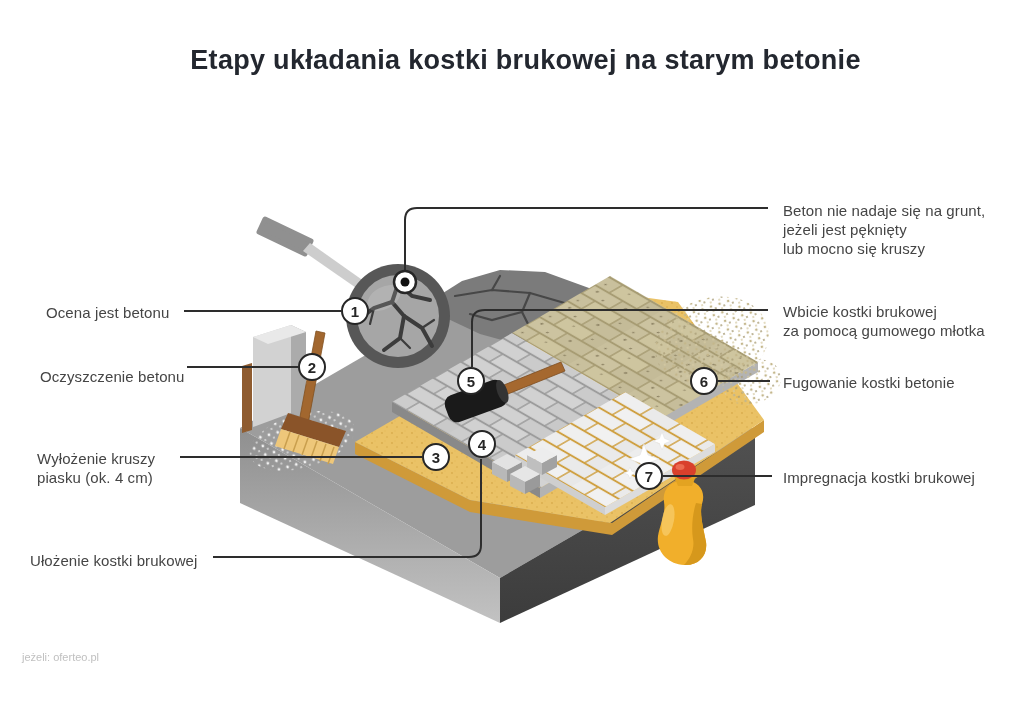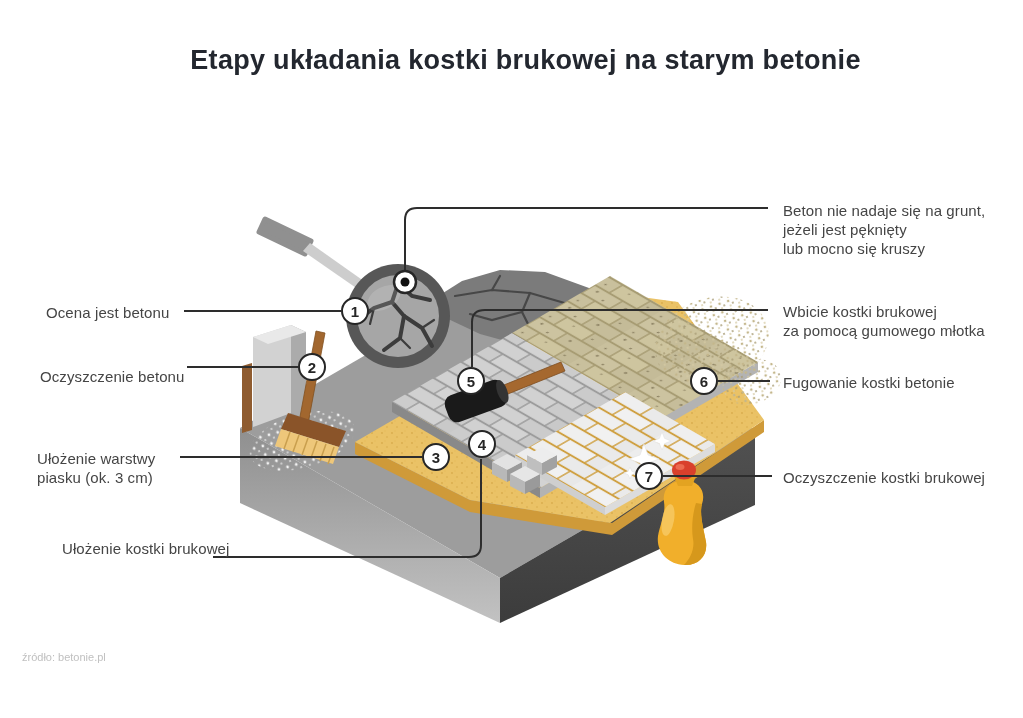--- a/index.html
+++ b/index.html
@@ -217,45 +217,45 @@
     </g>
   </svg>
 
   <div class="lbl" style="left:46px;top:303px;">
     <span>Ocena jest betonu</span>
   </div>
   <div class="lbl" style="left:40px;top:367px;">
     <span>Oczyszczenie betonu</span>
   </div>
   <div class="lbl" style="left:37px;top:449px;">
-    <span>Ułożenie warstwy</span>
-    <span>piasku (ok. 3 cm)</span>
-  </div>
-  <div class="lbl" style="left:30px;top:539px;margin-left:32px;">
+    <span>Wyłożenie kruszy</span>
+    <span>piasku (ok. 4 cm)</span>
+  </div>
+  <div class="lbl" style="left:30px;top:551px;">
     <span>Ułożenie kostki brukowej</span>
   </div>
 
   <div class="lbl" style="left:783px;top:201px;">
     <span>Beton nie nadaje się na grunt,</span>
     <span>jeżeli jest pęknięty</span>
     <span>lub mocno się kruszy</span>
   </div>
   <div class="lbl" style="left:783px;top:302px;">
     <span>Wbicie kostki brukowej</span>
     <span>za pomocą gumowego młotka</span>
   </div>
   <div class="lbl" style="left:783px;top:373px;">
     <span>Fugowanie kostki betonie</span>
   </div>
   <div class="lbl" style="left:783px;top:468px;">
-    <span>Oczyszczenie kostki brukowej</span>
+    <span>Impregnacja kostki brukowej</span>
   </div>
 
   <div class="stepnum" style="left:341px;top:297px;">1</div>
   <div class="stepnum" style="left:298px;top:353px;">2</div>
   <div class="stepnum" style="left:422px;top:443px;">3</div>
   <div class="stepnum" style="left:468px;top:430px;">4</div>
   <div class="stepnum" style="left:457px;top:367px;">5</div>
   <div class="stepnum" style="left:690px;top:367px;">6</div>
   <div class="stepnum" style="left:635px;top:462px;">7</div>
 
-  <div class="source">źródło: betonie.pl</div>
+  <div class="source">jeżeli: oferteo.pl</div>
 </div>
 
 </body></html>

